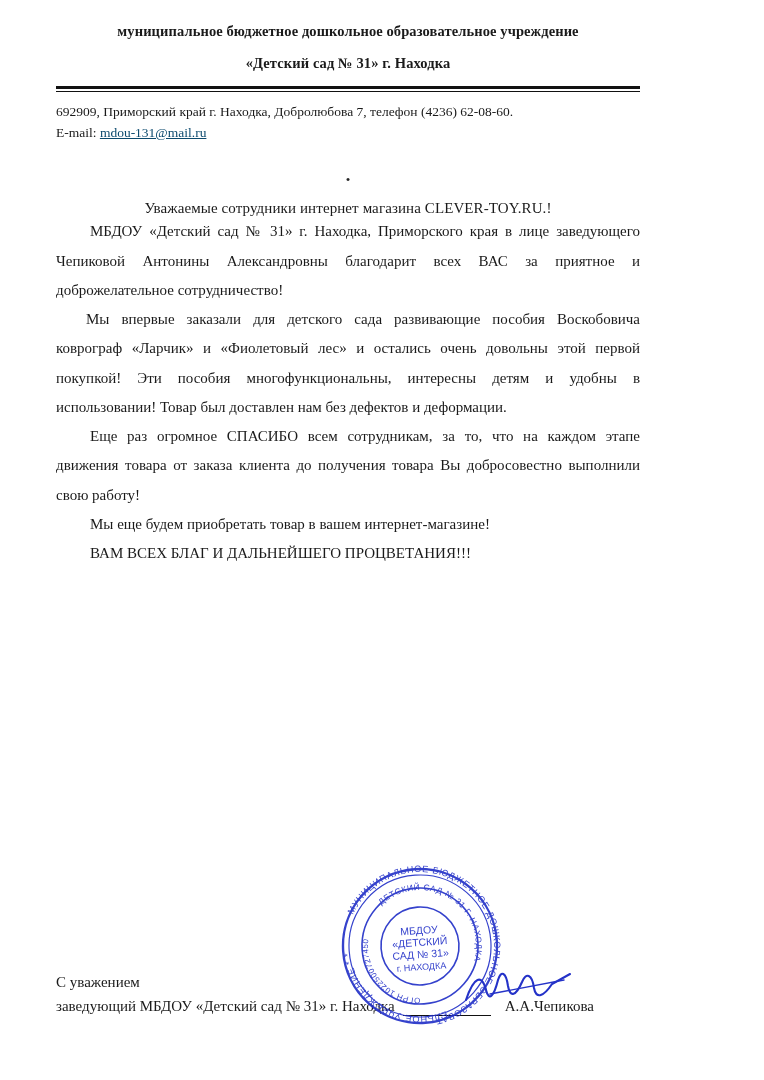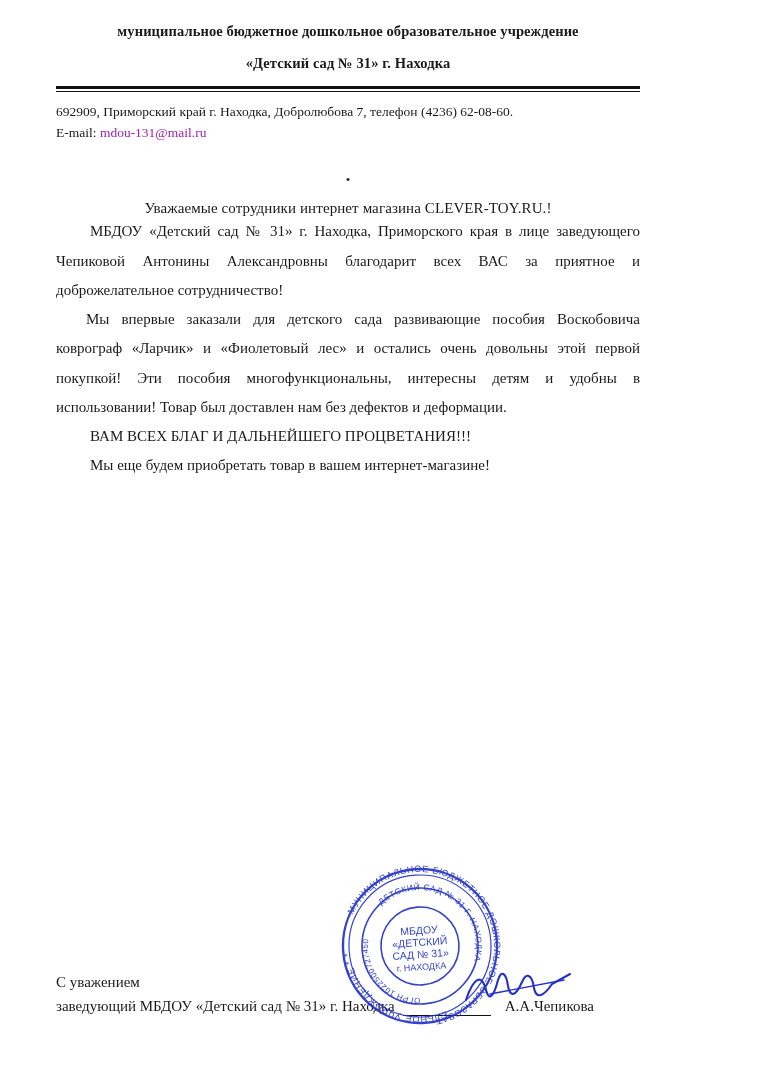--- a/index.html
+++ b/index.html
@@ -46,21 +46,22 @@
   .contacts {
     text-align: left;
     font-size: 13.5px;
     line-height: 1.45;
     margin-top: 10px;
   }
   .contacts .email-row {
     margin-top: 1px;
   }
   .contacts .email-link {
-    color: #a21caf;
+    color: #0c4a6e;
+    text-decoration: underline;
   }
   .dot-mark {
     text-align: center;
     font-size: 13px;
     margin-top: 30px;
     color: #222;
     height: 12px;
   }
   .salutation {
     text-align: center;
@@ -158,22 +159,23 @@
     </div>
   </div>
 
   <div class="dot-mark">•</div>
 
   <div class="salutation">Уважаемые сотрудники интернет магазина CLEVER-TOY.RU.!</div>
 
   <div class="body-text">
     <p>МБДОУ «Детский сад № 31» г. Находка, Приморского края в лице заведующего Чепиковой Антонины Александровны благодарит всех ВАС за приятное и доброжелательное сотрудничество!</p>
     <p class="p-tight">Мы впервые заказали для детского сада развивающие пособия Воскобовича коврограф «Ларчик» и «Фиолетовый лес» и остались очень довольны этой первой покупкой! Эти пособия многофункциональны, интересны детям и удобны в использовании! Товар  был доставлен нам без дефектов и деформации.</p>
+    <p>Еще раз огромное СПАСИБО всем сотрудникам, за то, что на каждом этапе движения товара от заказа клиента до   получения товара Вы добросовестно выполнили свою работу!</p>
+    <p class="no-justify">Мы еще будем приобретать товар в вашем интернет-магазине!</p>
     <p class="no-justify">ВАМ ВСЕХ БЛАГ И ДАЛЬНЕЙШЕГО ПРОЦВЕТАНИЯ!!!</p>
-    <p class="no-justify">Мы еще будем приобретать товар в вашем интернет-магазине!</p>
   </div>
 
   <div class="signature">
     <div>С уважением</div>
     <div class="sig-row">
       <span>заведующий МБДОУ «Детский сад № 31» г. Находка</span>
       <span class="sig-line"></span>
       <span class="sig-name">А.А.Чепикова</span>
     </div>
   </div>

